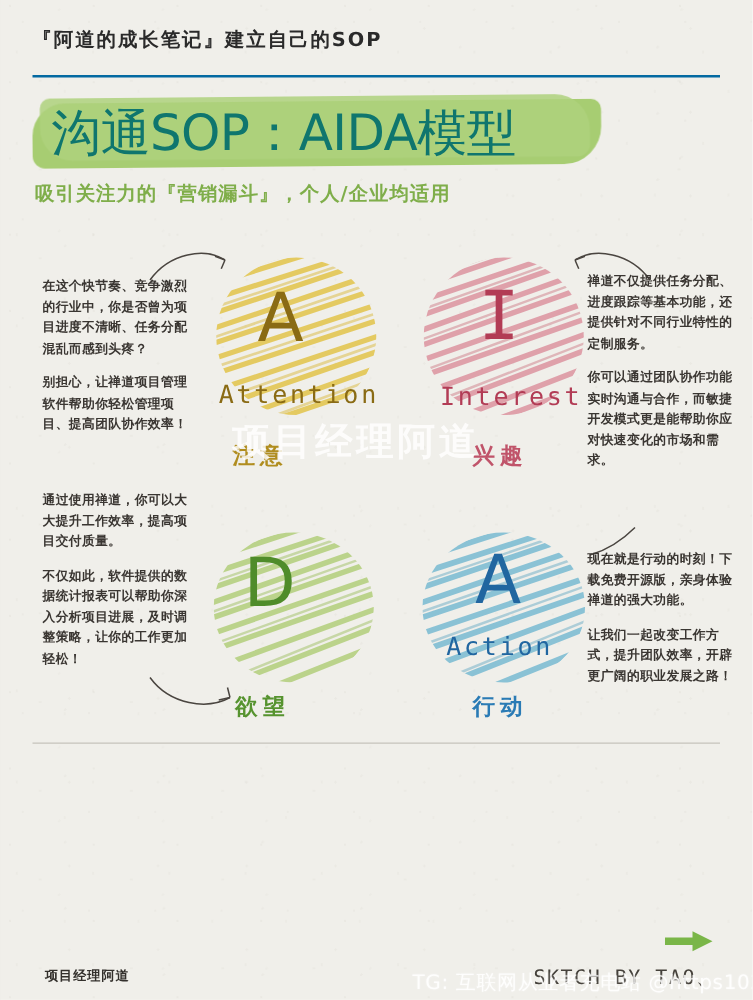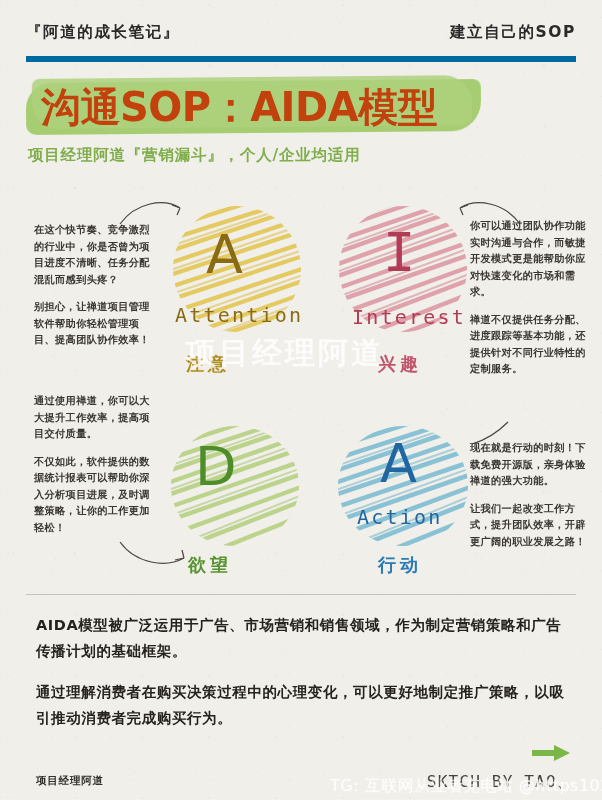--- a/index.html
+++ b/index.html
@@ -46,22 +46,22 @@
       linear-gradient(0deg, rgba(255,255,255,.35) 0 1px, transparent 1px 7px);
   }
 
   
   .header {
     position: absolute;
     left: 26px; right: 26px; top: 22px;
     height: 40px;
     display: flex;
     align-items: flex-start;
-    justify-content: space-between;
-    border-bottom: 6px solid #0369a1;
+    justify-content: flex-start;
+    border-bottom: 2px solid #0369a1;
     padding-bottom: 3px;
   }
   .hdr-text {
     font-size: 15.5px;
     font-weight: 700;
     color: #2a2a2a;
     letter-spacing: 1.6px;
     white-space: nowrap;
   }
 
@@ -86,22 +86,22 @@
     left: 6px; top: -4px;
     width: 440px; height: 50px;
     background: #aed17d;
     border-radius: 8px 28px 10px 26px;
     opacity: .85;
   }
   .title-text {
     position: absolute;
     left: 15px; top: 6px;
     font-size: 40px;
-    font-weight: 700;
-    color: #c2410c;
+    font-weight: 400;
+    color: #0f766e;
     letter-spacing: -0.5px;
     white-space: nowrap;
     line-height: 46px;
   }
 
   .subtitle {
     position: absolute;
     left: 28px; top: 145px;
     font-size: 15.5px;
     color: #7fae4a;
@@ -223,21 +223,21 @@
 
   <div class="header">
     <span class="hdr-text">『阿道的成长笔记』</span>
     <span class="hdr-text">建立自己的SOP</span>
   </div>
 
   <div class="title-wrap">
     <div class="title-highlight"></div>
     <div class="title-text">沟通SOP：AIDA模型</div>
   </div>
-  <div class="subtitle">项目经理阿道『营销漏斗』，个人/企业均适用</div>
+  <div class="subtitle">吸引关注力的『营销漏斗』，个人/企业均适用</div>
 
   <div class="blob" style="left:172px; top:205px; width:130px; height:128px;">
     <svg class="scribble" viewBox="0 0 130 128">
       <defs>
           <clipPath id="c1">
             <ellipse cx="65" cy="64" rx="64" ry="63"></ellipse>
           </clipPath>
         </defs>
       <g clip-path="url(#c1)" stroke="#e3c757" stroke-width="4.2" stroke-linecap="round" opacity="0.93">
         <line x1="-12" y1="14" x2="60" y2="-8"></line>
@@ -386,41 +386,37 @@
   <svg class="curve" style="left:452px; top:420px; width:60px; height:30px;">
     <path d="M56,2 C46,12 34,20 20,24" stroke="#4a4540" stroke-width="1.2" fill="none"></path>
   </svg>
 
   <div class="note" style="left:34px; top:222px; width:118px;">
     <p>在这个快节奏、竞争激烈的行业中，你是否曾为项目进度不清晰、任务分配混乱而感到头疼？</p>
     <p>别担心，让禅道项目管理软件帮助你轻松管理项目、提高团队协作效率！</p>
   </div>
 
   <div class="note" style="left:470px; top:218px; width:118px;">
+    <p>禅道不仅提供任务分配、进度跟踪等基本功能，还提供针对不同行业特性的定制服务。</p>
     <p>你可以通过团队协作功能实时沟通与合作，而敏捷开发模式更是能帮助你应对快速变化的市场和需求。</p>
-    <p>禅道不仅提供任务分配、进度跟踪等基本功能，还提供针对不同行业特性的定制服务。</p>
   </div>
 
   <div class="note" style="left:34px; top:393px; width:118px;">
     <p>通过使用禅道，你可以大大提升工作效率，提高项目交付质量。</p>
     <p>不仅如此，软件提供的数据统计报表可以帮助你深入分析项目进展，及时调整策略，让你的工作更加轻松！</p>
   </div>
 
   <div class="note" style="left:470px; top:440px; width:118px;">
     <p>现在就是行动的时刻！下载免费开源版，亲身体验禅道的强大功能。</p>
     <p>让我们一起改变工作方式，提升团队效率，开辟更广阔的职业发展之路！</p>
   </div>
 
   <div class="wm-center">项目经理阿道</div>
 
   <div class="divider"></div>
-  <div class="summary">
-    <p>AIDA模型被广泛运用于广告、市场营销和销售领域，作为制定营销策略和广告传播计划的基础框架。</p>
-    <p>通过理解消费者在购买决策过程中的心理变化，可以更好地制定推广策略，以吸引推动消费者完成购买行为。</p>
-  </div>
 
   <svg class="arrow-mark" viewBox="0 0 42 18">
     <path d="M2,6 L24,6 L24,1 L40,9 L24,17 L24,12 L2,12 Z" fill="#7ab648"></path>
   </svg>
   <div class="footer-left">项目经理阿道</div>
   <div class="footer-sign">SKTCH BY TAO、</div>
   <div class="wm-bottom">TG: 互联网从业者充电站 @https1024</div>
 </div>
 
 </body></html>

